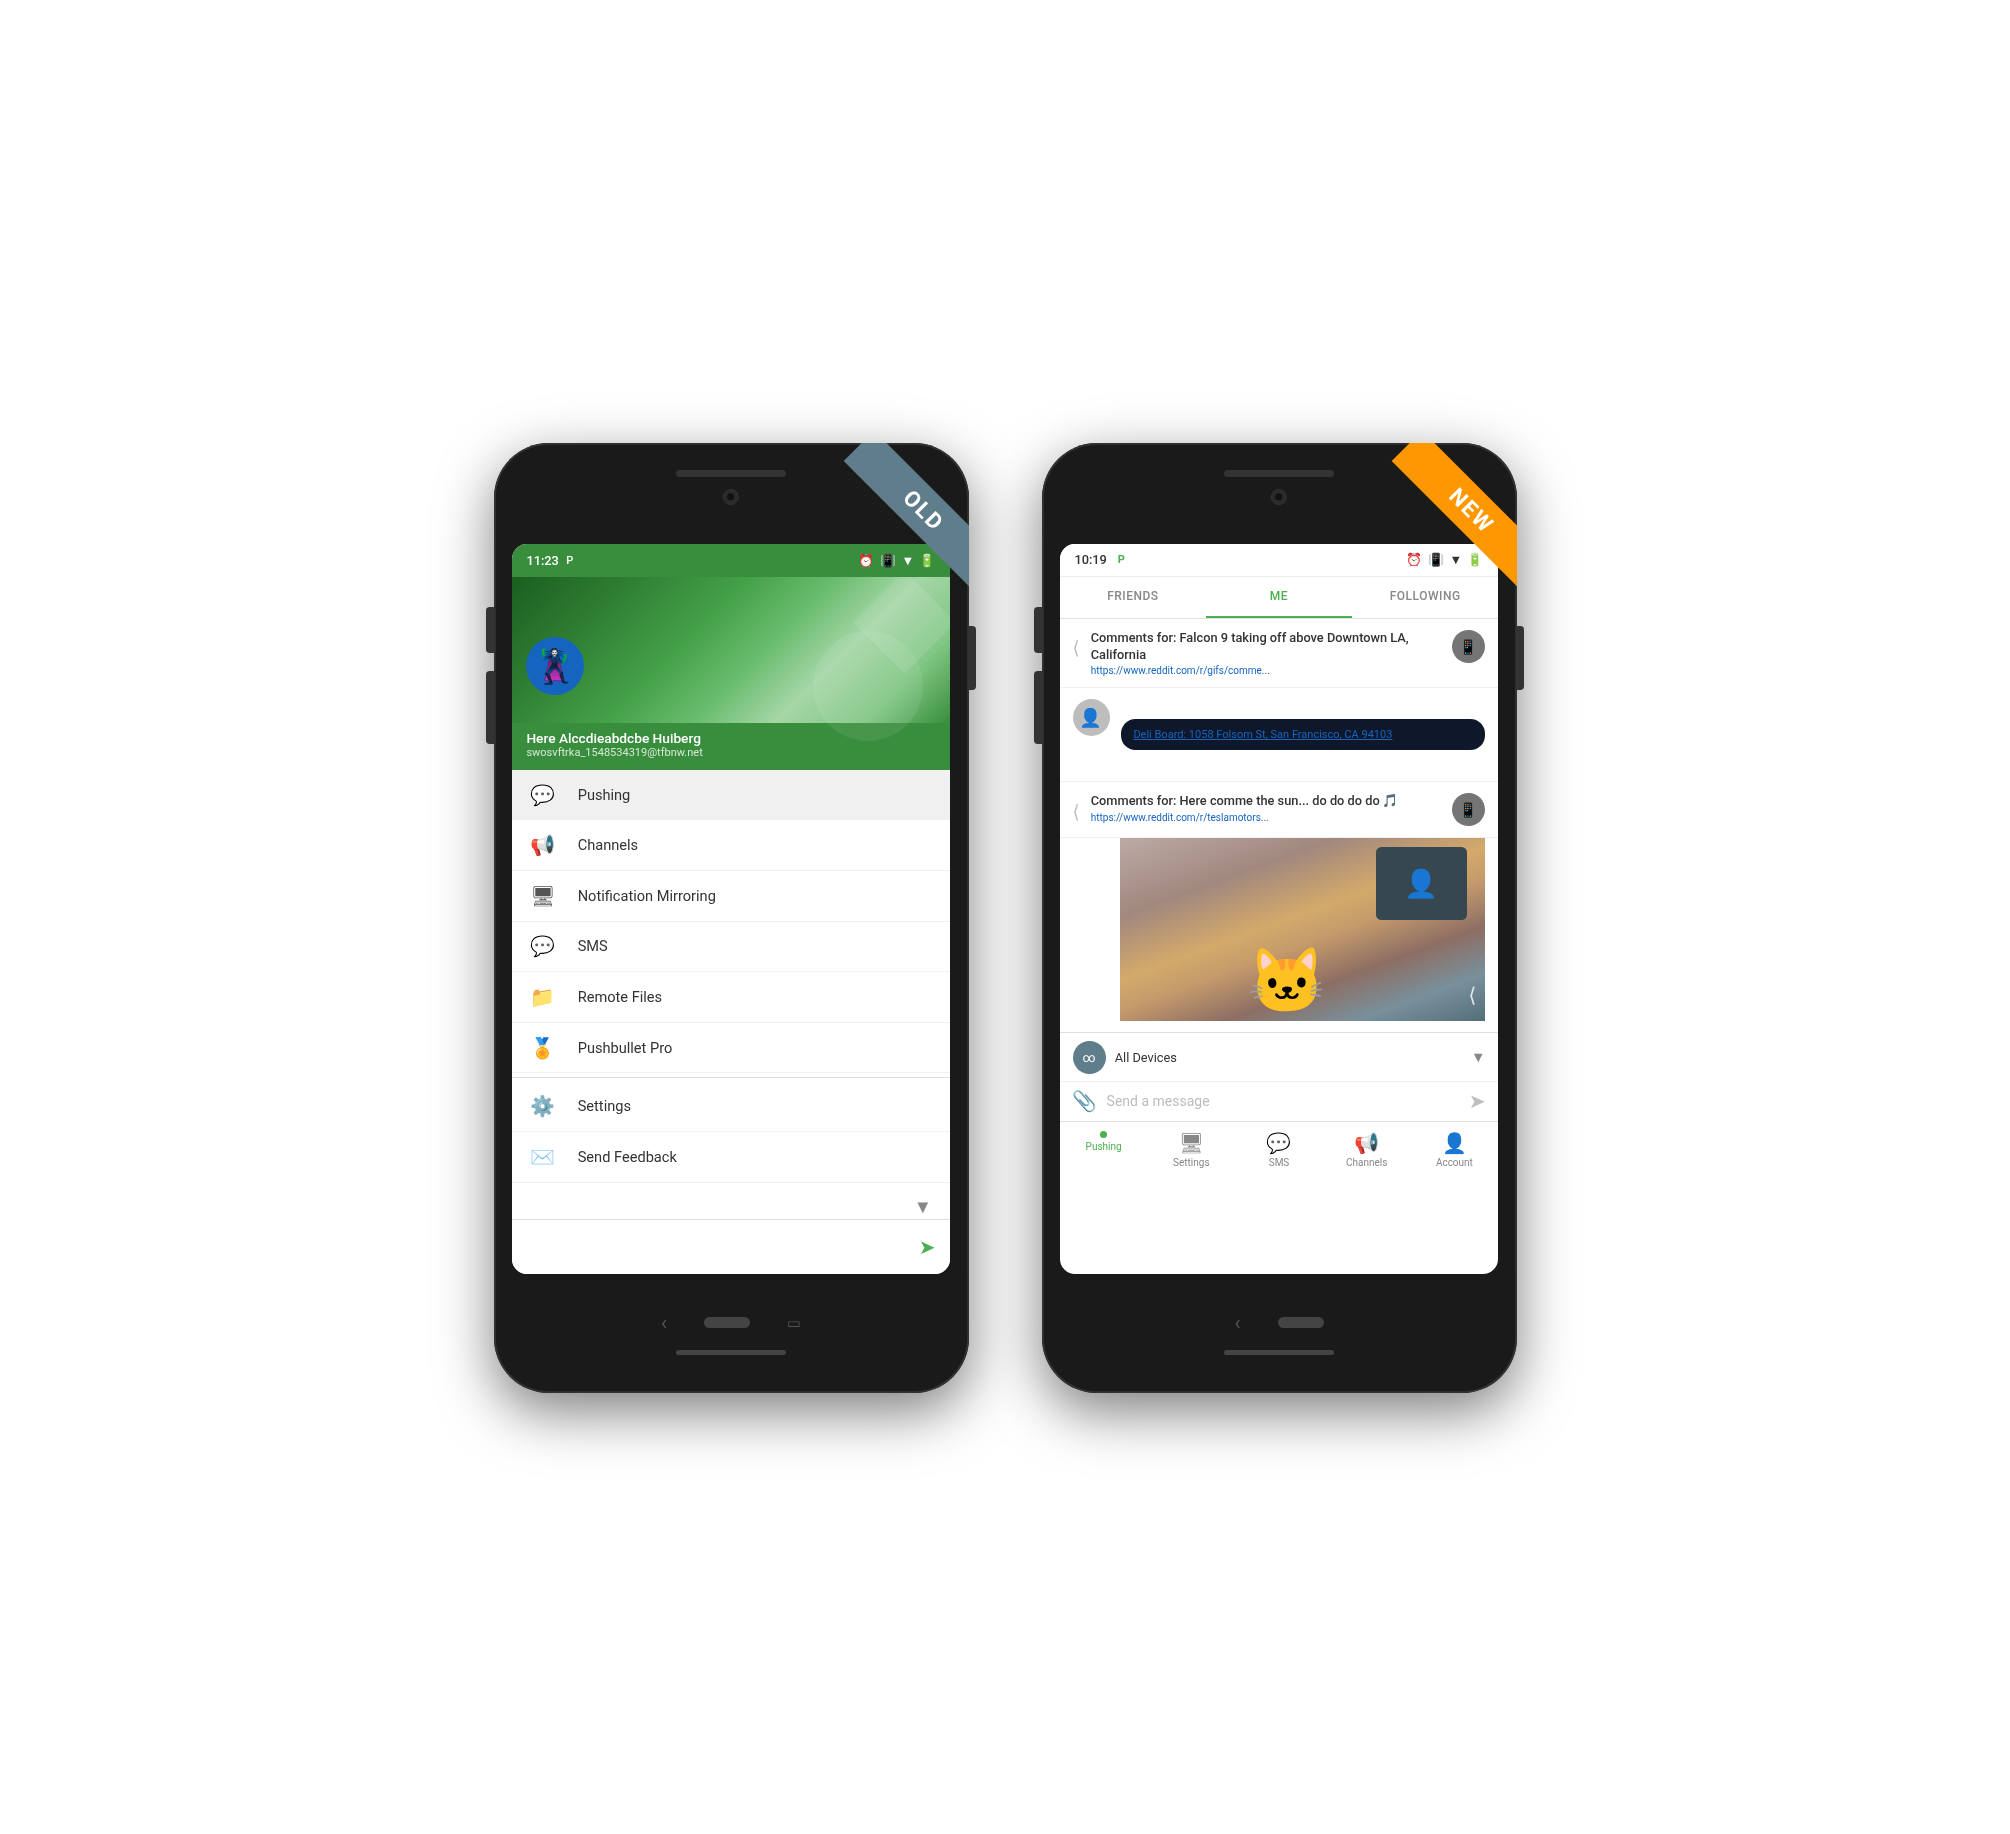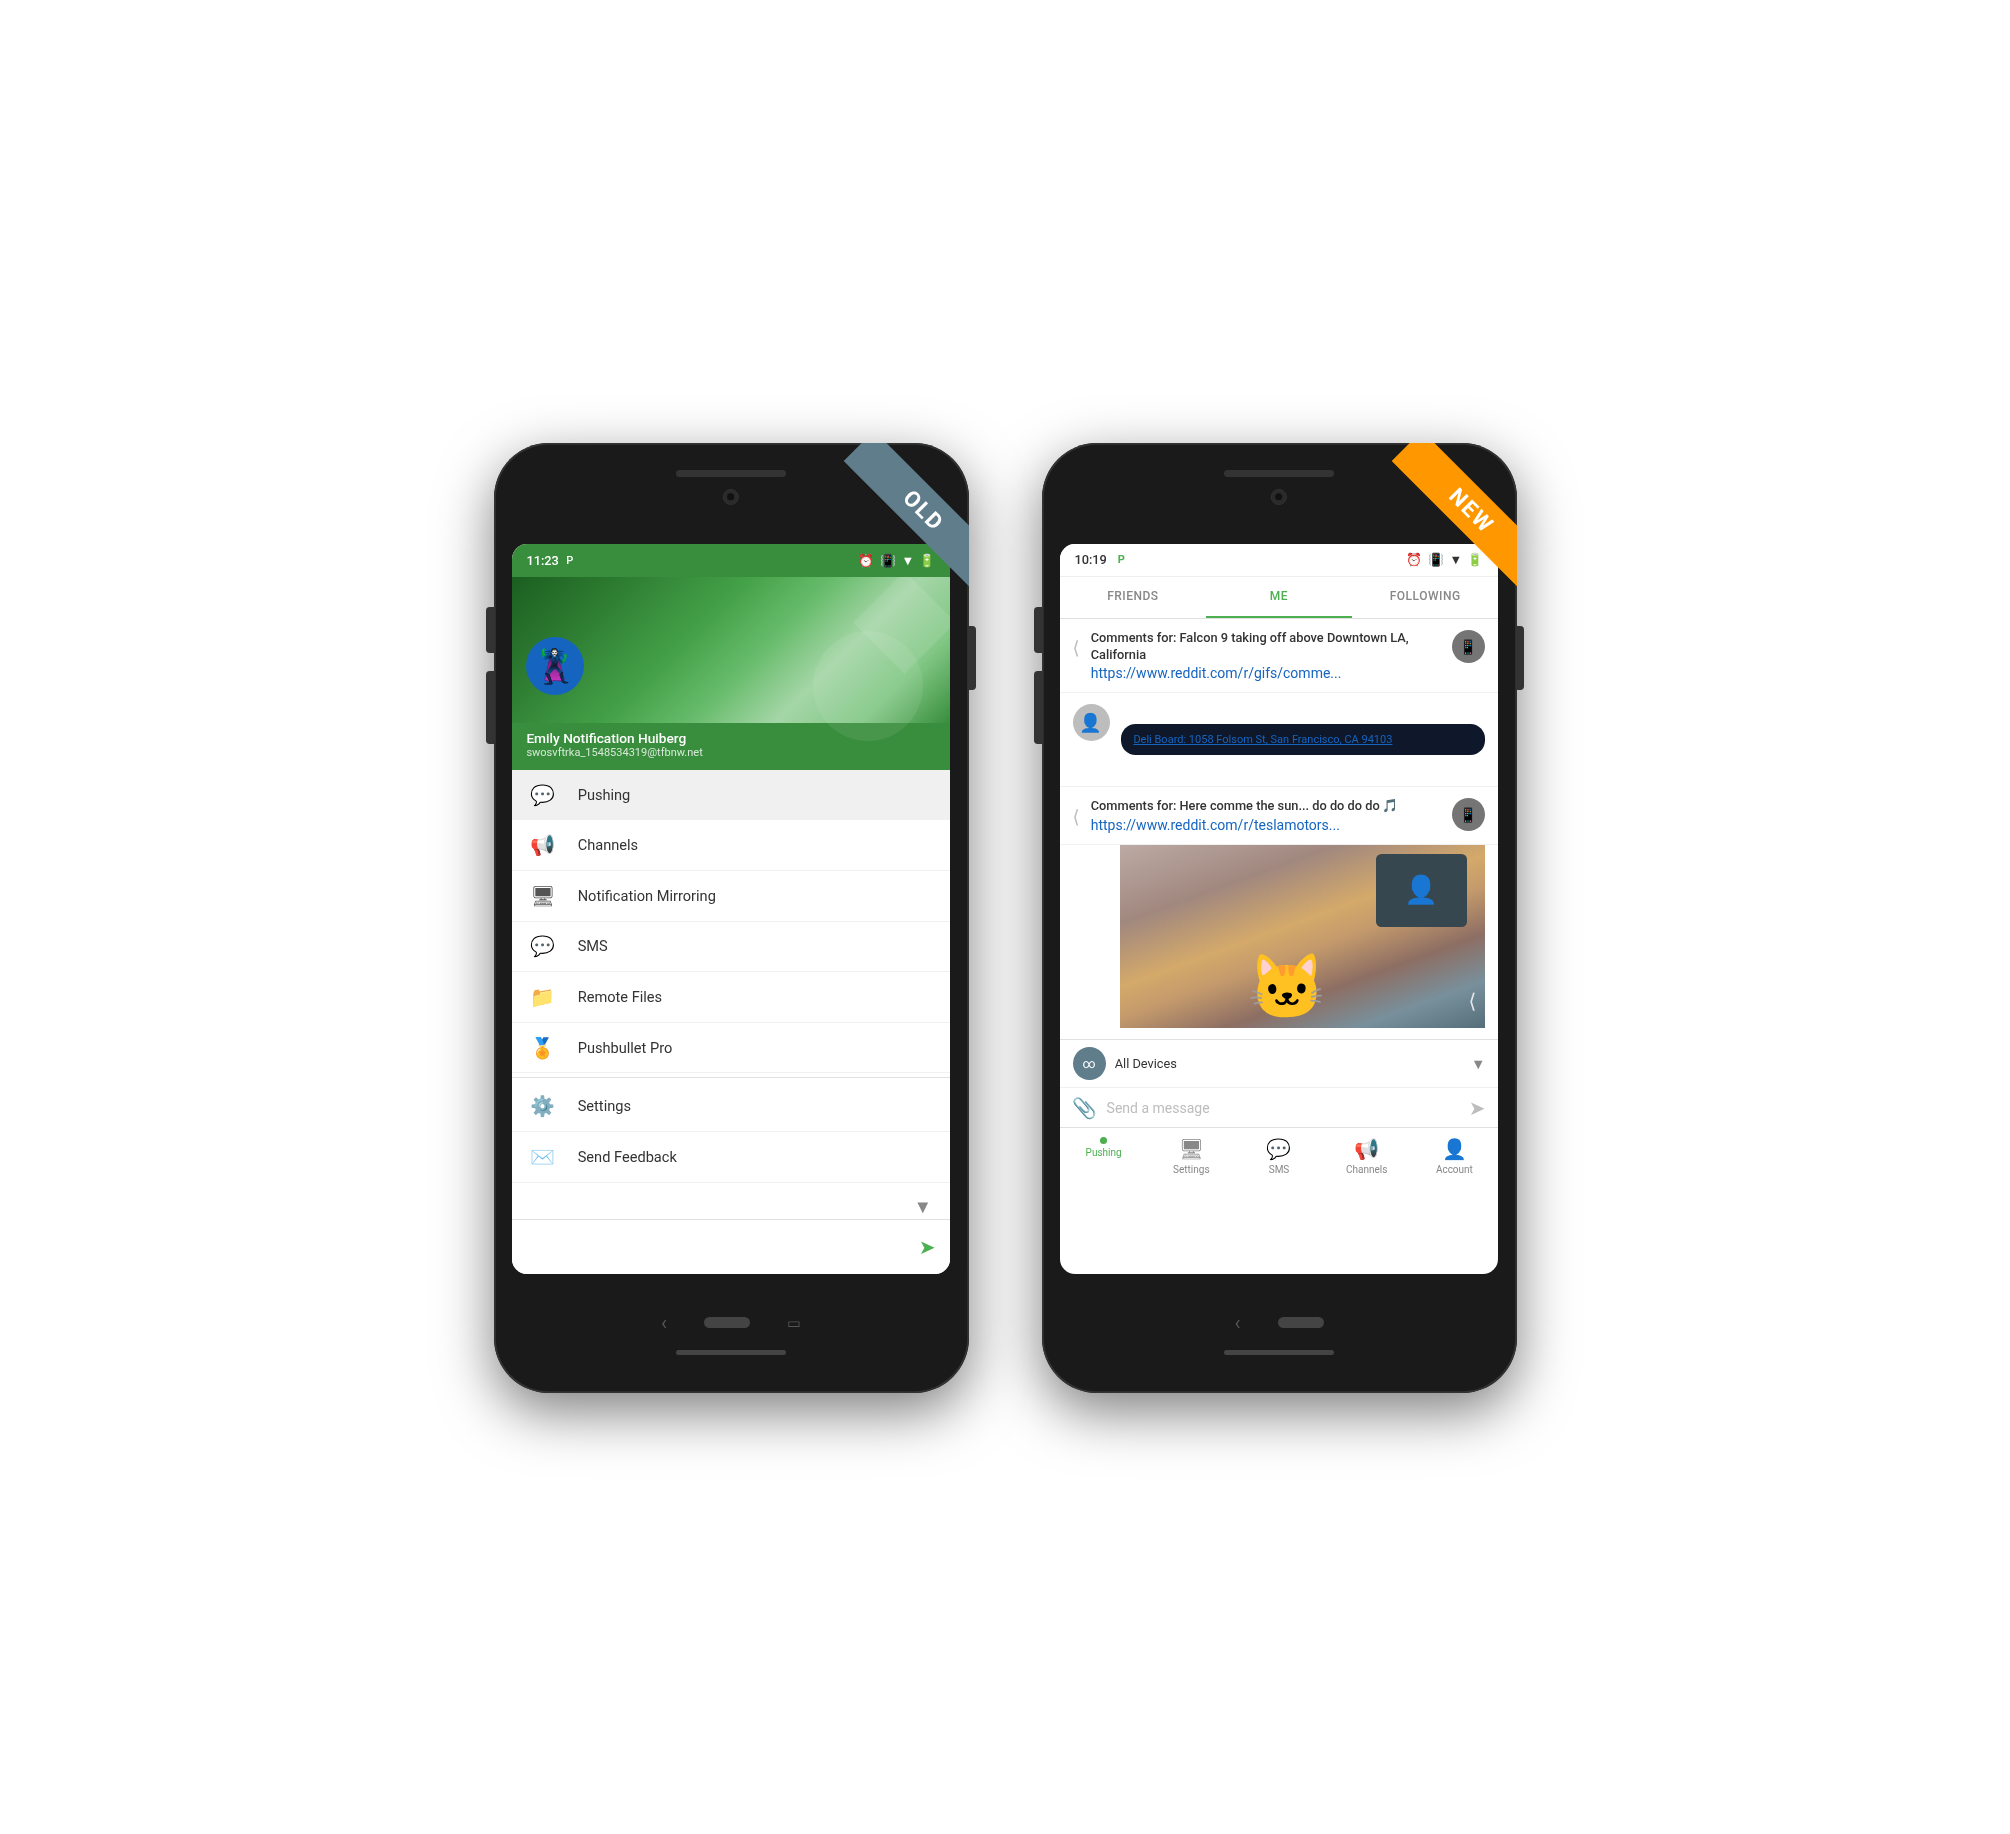--- a/index.html
+++ b/index.html
@@ -277,21 +277,21 @@
     .feed-content {
       flex: 1;
     }
     .feed-title {
       font-size: 12.8px;
       font-weight: 500;
       color: #333;
       line-height: 1.3;
     }
     .feed-link {
-      font-size: 14px;
+      font-size: 10px;
       color: #1565c0;
       margin-top: 1.8px;
     }
     .feed-phone-icon {
       width: 33px;
       height: 33px;
       border-radius: 50%;
       background: #757575;
       display: flex;
       align-items: center;
@@ -507,21 +507,21 @@
       <div class="old-header-bg">
 
         <div style="position:absolute;top:0;left:0;width:100%;height:100%;background:linear-gradient(135deg,#1b5e20 0%,#2e7d32 20%,#43a047 40%,#66bb6a 55%,#a5d6a7 70%,#81c784 85%,#388e3c 100%);"></div>
         <div style="position:absolute;top:9.1px;right:9.1px;width:73px;height:73px;background:rgba(255,255,255,0.1);transform:rotate(45deg);"></div>
         <div style="position:absolute;bottom:-18.3px;right:27.4px;width:110px;height:110px;background:rgba(255,255,255,0.08);border-radius:50%;"></div>
         <div class="old-avatar">
           <span style="font-size:33px;">🦹</span>
         </div>
       </div>
       <div class="old-user-info">
-        <div class="old-username">Emily Notification Huiberg</div>
+        <div class="old-username">Here Alccdieabdcbe Huiberg</div>
         <div class="old-email">swosvftrka_1548534319@tfbnw.net</div>
       </div>
     </div>
 
     <div class="menu-list">
       <div class="menu-item menu-item-active">
         <span class="menu-icon">💬</span>
         <span class="menu-label">Pushing</span>
       </div>
       <div class="menu-item">

